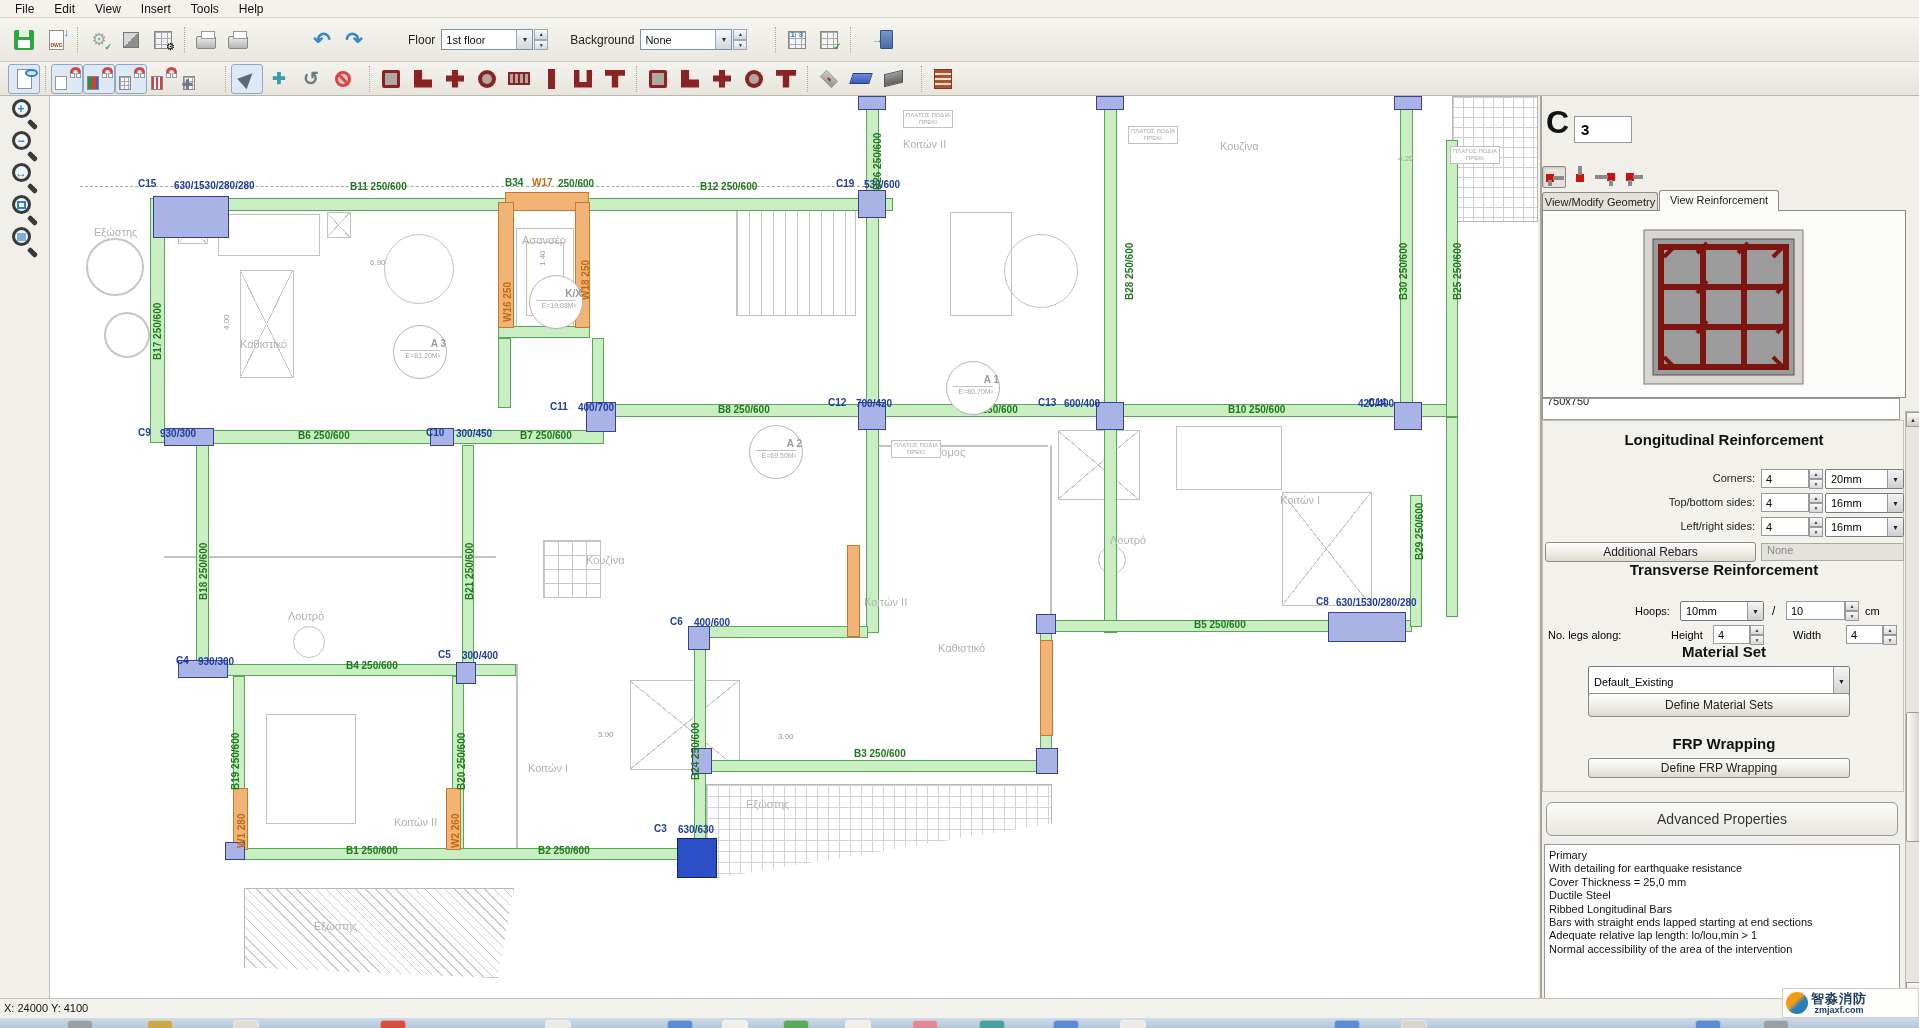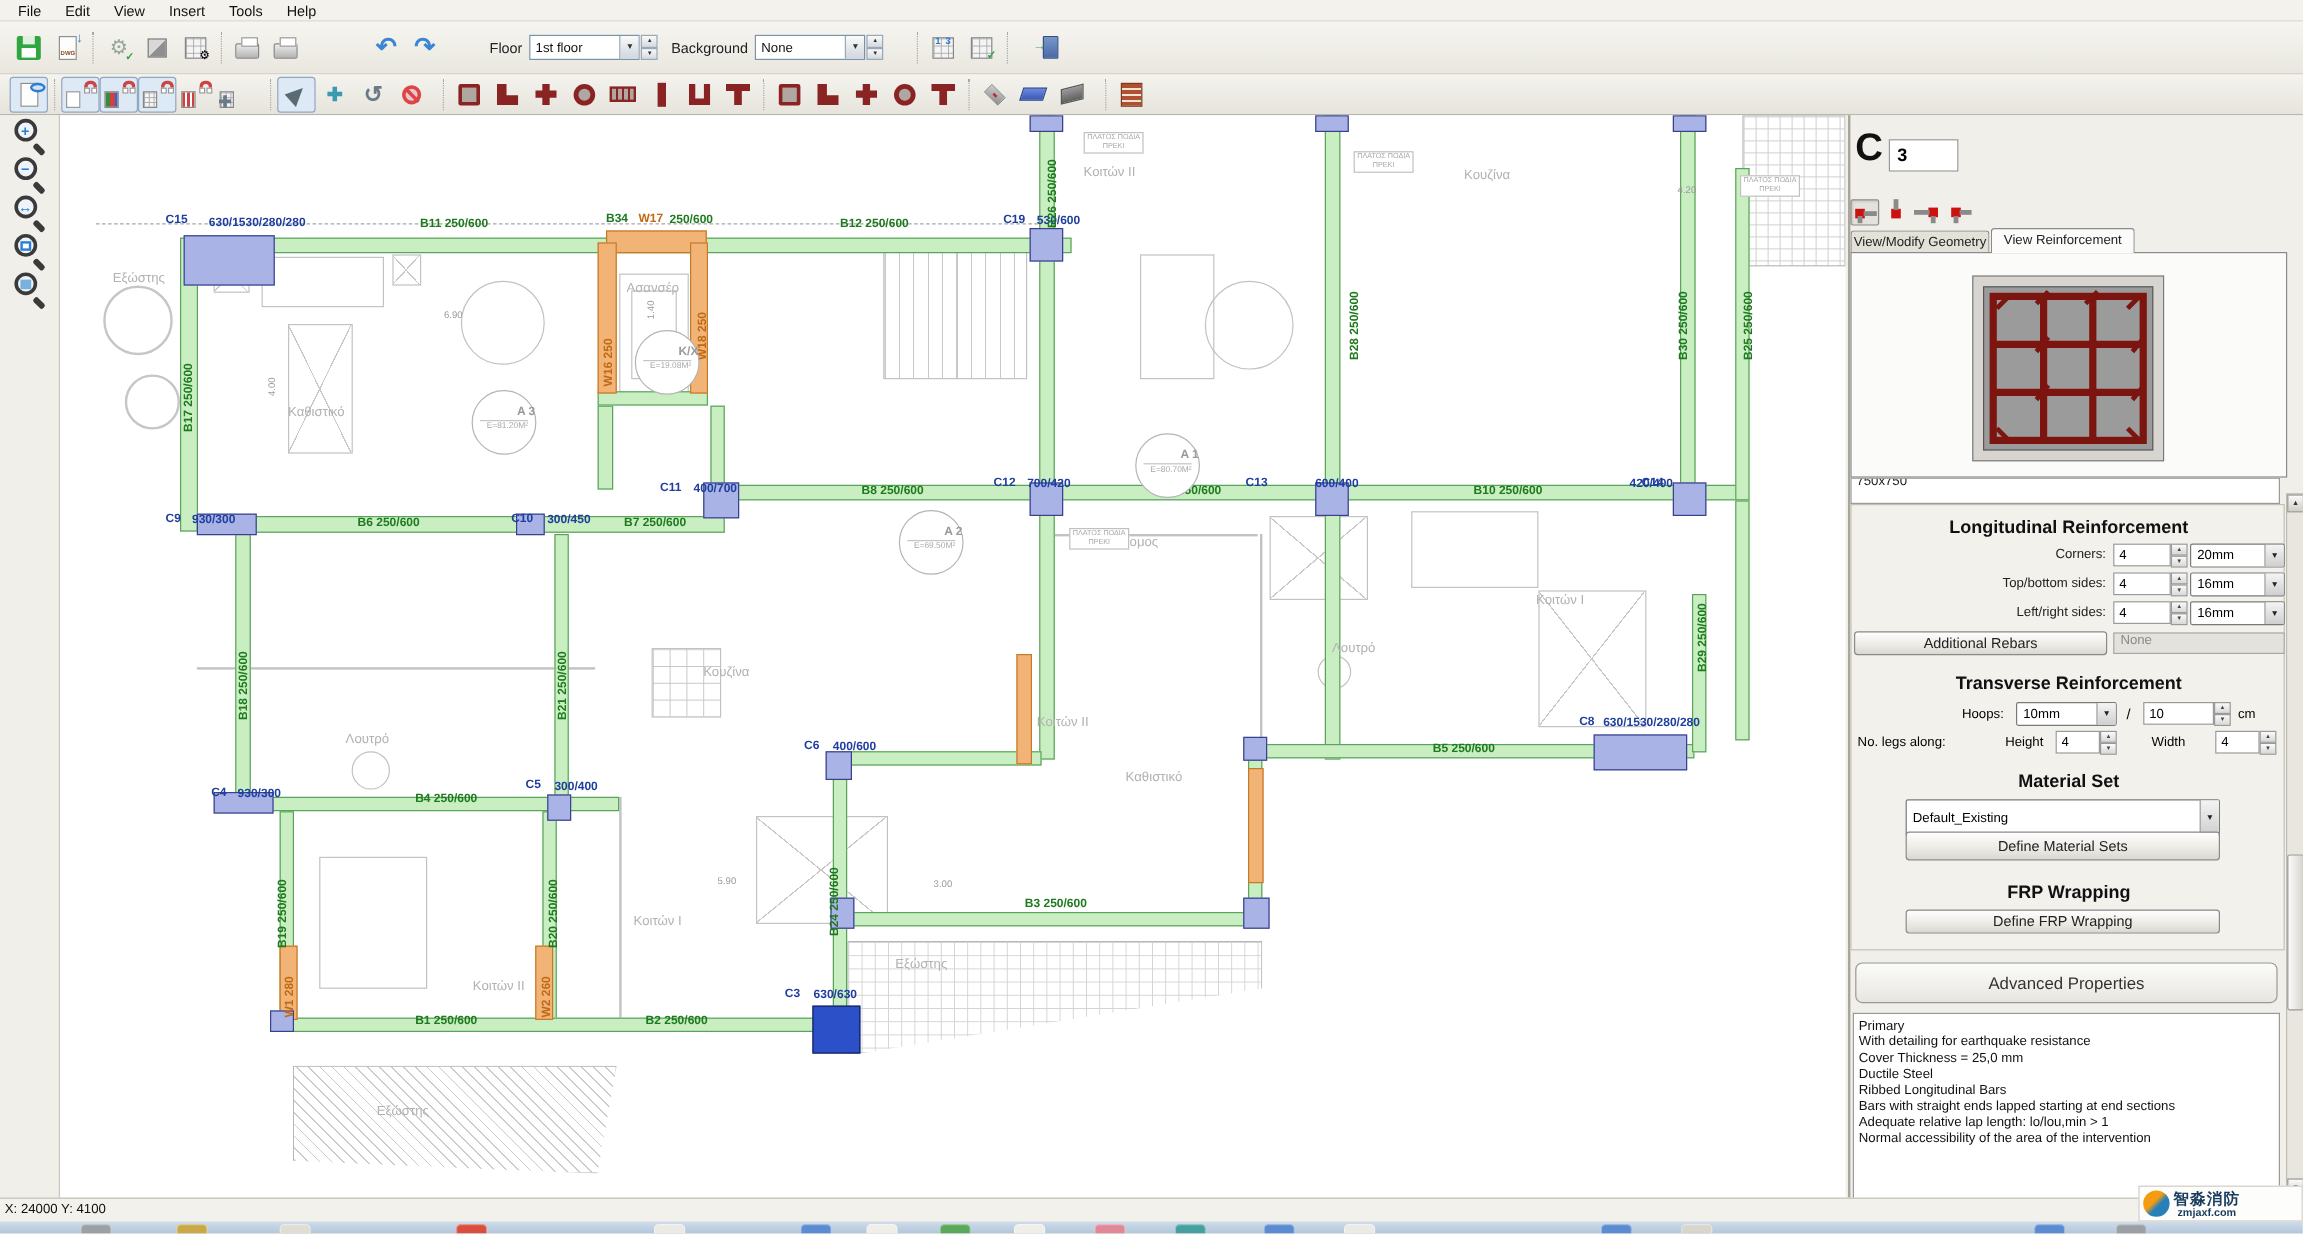--- a/index.html
+++ b/index.html
@@ -117,21 +117,21 @@
   .ori i { position:absolute; background:#8a8a8a; }
   .ori b { position:absolute; width:8px; height:8px; background:#cc1111; }
   .tab { position:absolute; height:19px; font-size:11px; padding-top:3px; text-align:center; border:1px solid #8a8a8a; border-bottom:none; border-radius:3px 3px 0 0; background:#e4e1d8; color:#222; white-space:nowrap; overflow:hidden; }
   #tab-genovery, #tab-geom { left:0; top:96px; width:116px; }
   #tab-reinf { left:117px; top:94px; width:120px; height:21px; background:#fbfbf9; z-index:3; }
   #tabbox { position:absolute; left:0; top:114px; width:364px; height:188px; background:#fbfbf9; border:1px solid #8a8a8a; z-index:2; }
   #secbox { position:absolute; left:0; top:302px; width:358px; height:22px; background:#fff; border:1px solid #9a9a9a; overflow:hidden; }
   #secbox span { position:absolute; left:4px; top:-4px; font-size:11px; color:#222; }
   #sections { position:absolute; left:0; top:324px; width:362px; height:372px; background:#f2f1ec; border:1px solid #c4c1b6; }
   .ptitle { position:absolute; left:0; width:362px; text-align:center; font-size:15px; font-weight:bold; color:#111; }
-  .prow { position:absolute; left:0; width:362px; height:20px; }
+  .prow { position:absolute; left:0; width:362px; height:20px;margin-top:16px; }
   .plabel { position:absolute; right:150px; top:3px; font-size:11px; color:#222; text-align:right; }
   .pinput { position:absolute; left:218px; top:0; width:48px; height:19px; border:1px solid #9a9a9a; font-size:11px; padding-left:4px; background:#fff; }
   .pspin { position:absolute; left:266px; top:0; width:14px; height:19px; display:flex; flex-direction:column; }
   .pspin i { flex:1; border:1px solid #9a9a9a; background:linear-gradient(#fafafa,#d8d8d8); font-style:normal; font-size:5px; line-height:8px; text-align:center; color:#444; }
   .pdd { position:absolute; height:20px; background:#fff; border:1px solid #7a7a7a; border-radius:2px; display:flex; align-items:center; justify-content:space-between; font-size:11px; padding-left:5px; }
   .pdd em { font-style:normal; width:16px; height:100%; border-left:1px solid #999; background:linear-gradient(#f4f4f4,#cfcfcf); font-size:7px; display:flex; align-items:center; justify-content:center; color:#222; }
   .btn3d { position:absolute; background:linear-gradient(#fefefe,#eceae4 60%,#dad8d0); border:1px solid #8a8a8a; border-radius:3px; text-align:center; font-size:12px; color:#222; }
   #none-box { position:absolute; left:218px; top:1px; width:143px; height:18px; background:#e4e2dc; border:1px solid #a8a8a8; color:#8a8a8a; font-size:11px; padding-left:5px; }
   #adv-header { position:absolute; left:4px; top:706px; width:352px; height:34px; border:1px solid #999; border-radius:6px; background:linear-gradient(#fbfbfa,#e8e6df); font-size:14px; color:#333; text-align:center; line-height:32px; }
   #adv-text { position:absolute; left:2px; top:748px; width:356px; height:158px; background:#fff; border:1px solid #999; padding:4px 2px 0 4px; overflow:hidden; }
@@ -198,21 +198,21 @@
       </div>
     <span class="tlabel" style="margin-left:38px">Floor</span>
     <div class="combo" style="width:92px">
         <span>1st floor</span>
         <span class="carr">▼</span>
       </div>
     <span class="vspin">
         <i>▲</i>
         <i>▼</i>
       </span>
-    <span class="tlabel" style="margin-left:11px">Background</span>
+    <span class="tlabel" style="margin-left:22px">Background</span>
     <div class="combo" style="width:92px">
         <span>None</span>
         <span class="carr">▼</span>
       </div>
     <span class="vspin">
         <i>▲</i>
         <i>▼</i>
       </span>
     <div class="tsep" style="margin-left:28px"></div>
     <div class="tbtn">
@@ -455,21 +455,21 @@
       <div class="plab lc-b" style="left: 376px; top: 331px;">C10</div>
       <div class="plab lc-b" style="left: 406px; top: 332px;">300/450</div>
       <div class="plab lc-g" style="left: 470px; top: 334px;">B7  250/600</div>
       <div class="plab lc-b" style="left: 500px; top: 305px;">C11</div>
       <div class="plab lc-b" style="left: 528px; top: 306px;">400/700</div>
       <div class="plab lc-g" style="left: 668px; top: 308px;">B8  250/600</div>
       <div class="plab lc-b" style="left: 778px; top: 301px;">C12</div>
       <div class="plab lc-b" style="left: 806px; top: 302px;">700/420</div>
       <div class="plab lc-g" style="left: 916px; top: 308px;">B9  250/600</div>
       <div class="plab lc-b" style="left: 988px; top: 301px;">C13</div>
-      <div class="plab lc-b" style="left: 1046px; top: 302px;">600/400</div>
+      <div class="plab lc-b" style="left: 1014px; top: 302px;">600/400</div>
       <div class="plab lc-g" style="left: 1178px; top: 308px;">B10  250/600</div>
       <div class="plab lc-b" style="left: 1318px; top: 301px;">C14</div>
       <div class="plab lc-b" style="left: 1308px; top: 302px;">420/400</div>
       <div class="plab lc-g v" style="left: 102px; top: 264px;">B17  250/600</div>
       <div class="plab lc-g v" style="left: 148px; top: 504px;">B18  250/600</div>
       <div class="plab lc-g v" style="left: 414px; top: 504px;">B21  250/600</div>
       <div class="plab lc-g v" style="left: 1364px; top: 464px;">B29  250/600</div>
       <div class="plab lc-b" style="left: 1266px; top: 500px;">C8</div>
       <div class="plab lc-b" style="left: 1286px; top: 501px;">630/1530/280/280</div>
       <div class="plab lc-g" style="left: 1144px; top: 523px;">B5  250/600</div>

